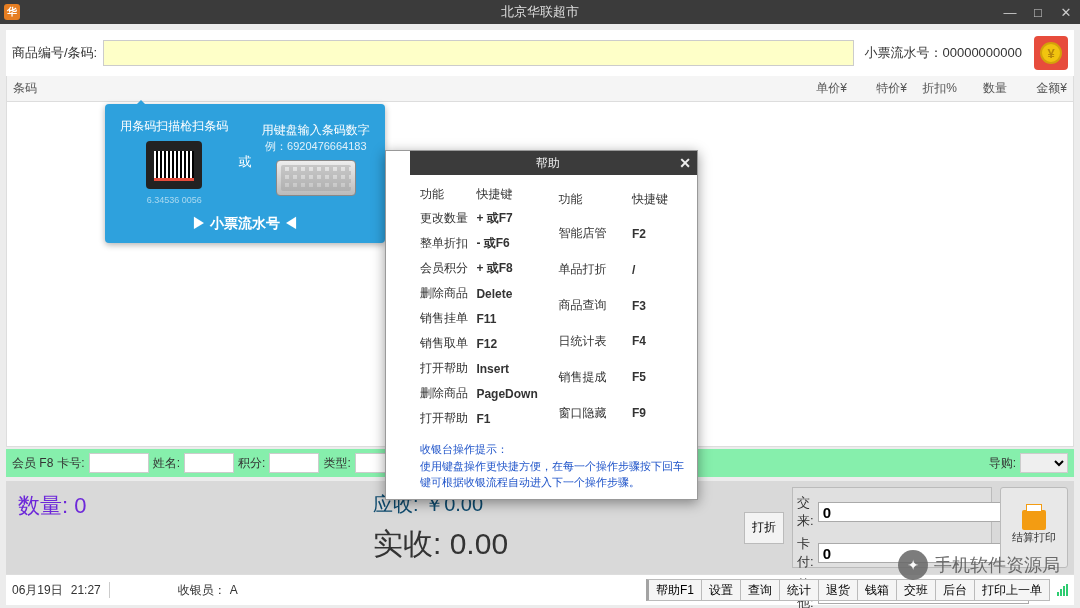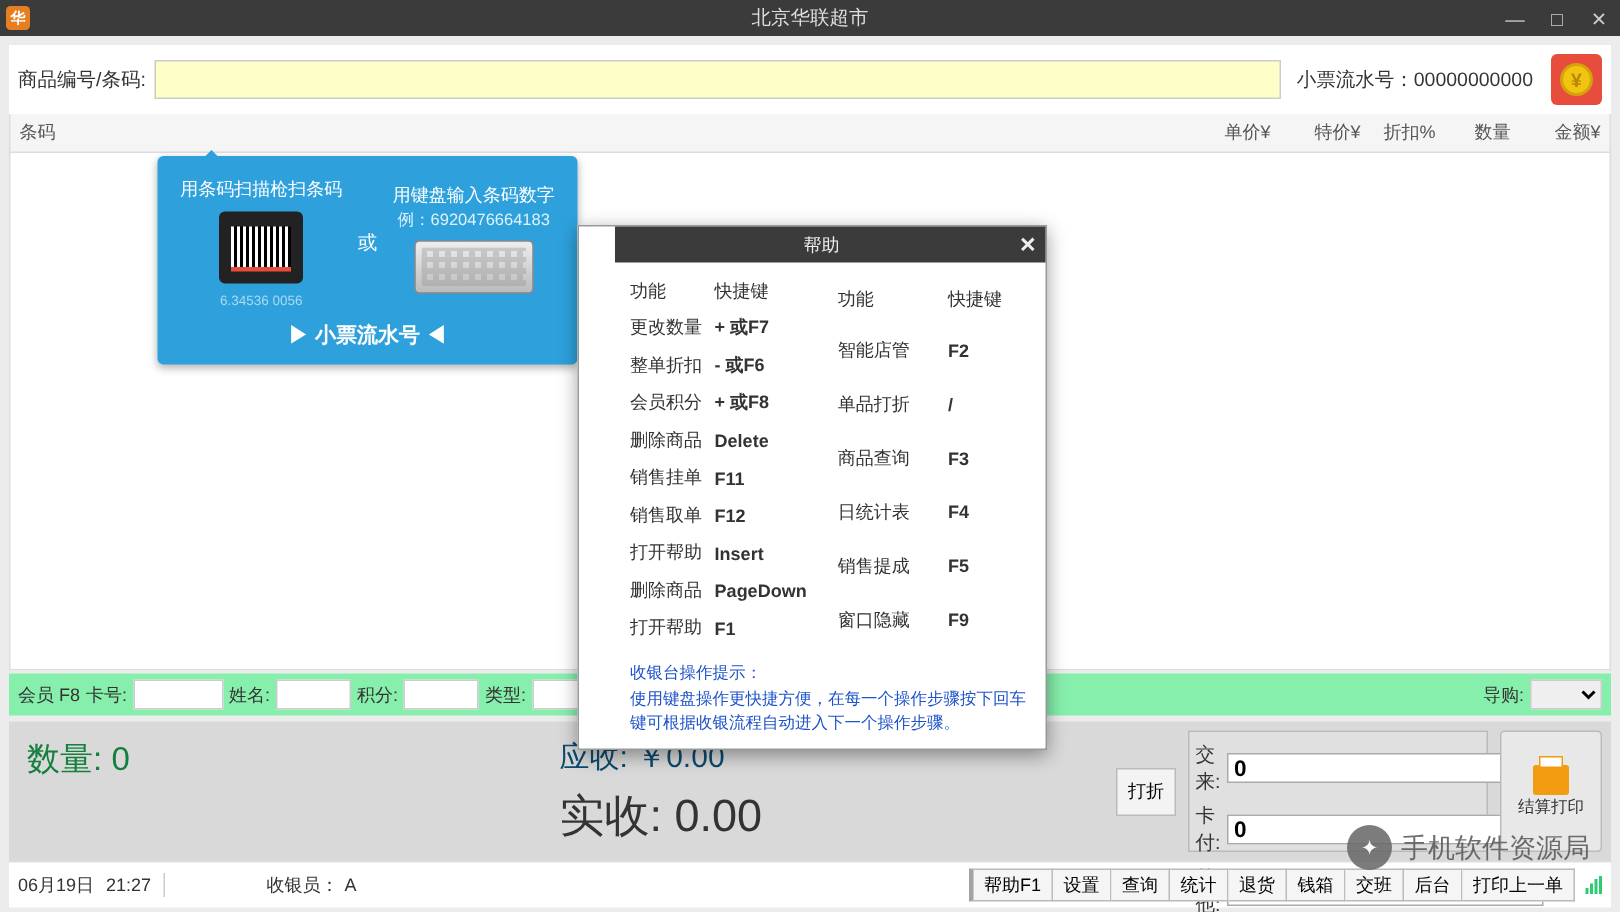--- a/index.html
+++ b/index.html
@@ -55,21 +55,21 @@
 .help-cols td.k { font-weight:bold; }
 .help-tip { color:#1e53c9; font-size:11px; margin-top:10px; line-height:1.5; }
 
 .member-row { background:#86efac; margin:2px 6px 0 6px; padding:4px 6px; display:flex; align-items:center; gap:4px; font-size:12px; }
 .member-row input.small { width:60px; height:20px; border:1px solid #ccc; padding:0 3px; }
 .member-row .spacer { flex:1; }
 .member-row select.small { width:48px; height:20px; border:1px solid #ccc; }
 
 .summary-panel { background:#d9d9d9; margin:4px 6px 0 6px; height:93px; display:flex; padding:6px; gap:8px; }
 .left-sum { flex:1; }
-.qty-line { font-size:22px; color:#15803d; margin:4px 0 0 6px; }
+.qty-line { font-size:22px; color:#6d28d9; margin:4px 0 0 6px; }
 .mid-sum { flex:1; display:flex; flex-direction:column; justify-content:center; gap:6px; }
 .due-line { font-size:20px; color:#0c4a6e; }
 .actual-line { font-size:30px; color:#333; }
 .disc-btn { width:40px; height:32px; background:#f3f3f3; border:1px solid #bbb; align-self:center; margin-left:10px; font-size:12px; cursor:pointer; }
 .right-sum { width:200px; border:1px solid #bbb; background:#e0e0e0; padding:6px 4px; display:flex; flex-direction:column; gap:5px; }
 .pay-row { display:flex; align-items:center; gap:4px; font-size:13px; }
 .pay-row input { flex:1; height:20px; border:1px solid #aaa; padding:0 4px; font-size:15px; font-weight:bold; }
 .print-box { width:68px; border:1px solid #bbb; background:#e8e8e8; display:flex; flex-direction:column; align-items:center; justify-content:center; gap:0; cursor:pointer; border-radius:3px; padding:6px 2px; }
 .print-icon { width:24px;height:20px;background:#f39c12;border-radius:2px;position:relative; }
 .print-icon::before{content:"";position:absolute;top:-6px;left:4px;right:4px;height:6px;background:#fff;border:1px solid #f39c12;}

